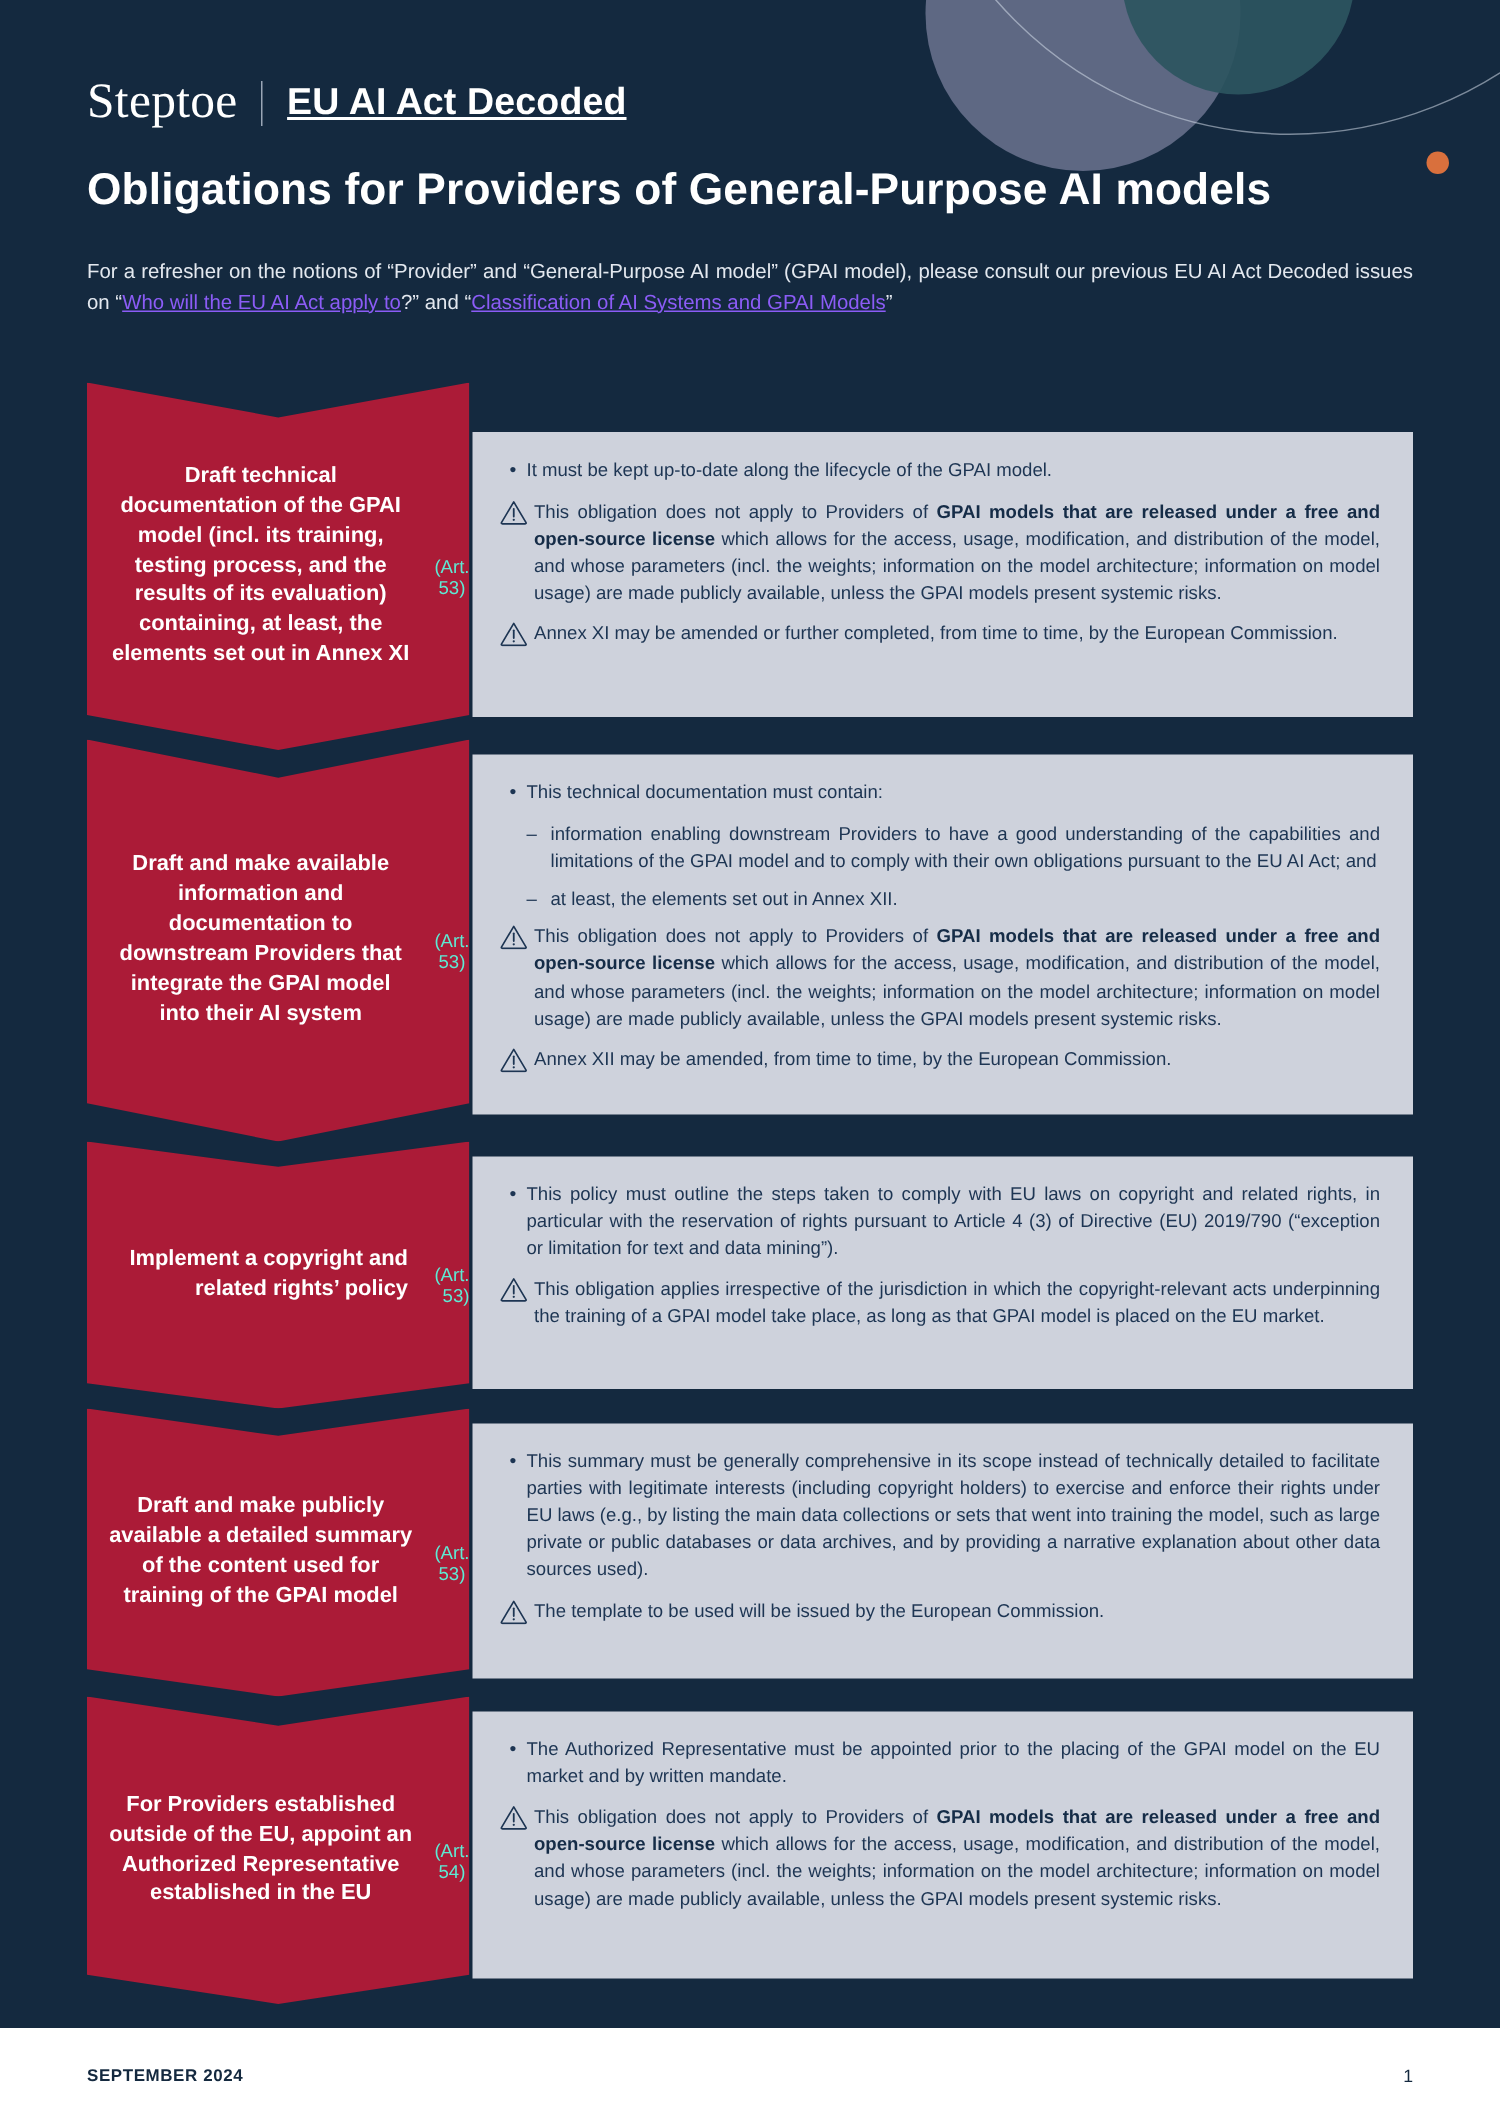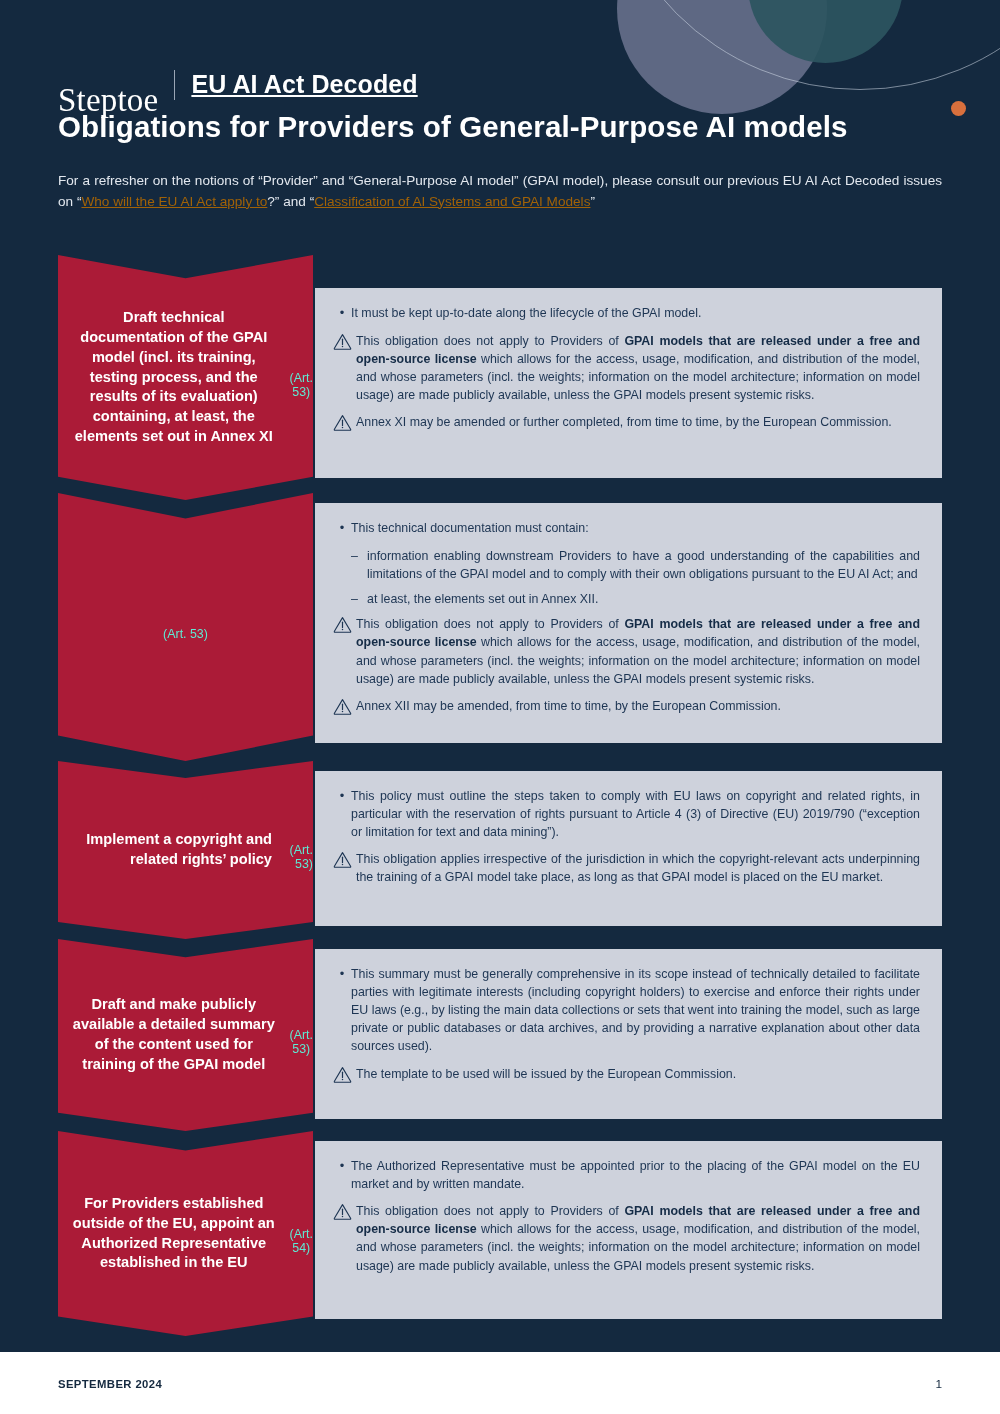--- a/index.html
+++ b/index.html
@@ -69,21 +69,20 @@
     align-items: center;
     z-index: 4;
   }
   .brand {
     font-family: "Liberation Serif", serif;
     font-size: 33px;
     color: #ffffff;
     letter-spacing: .2px;
     line-height: 1;
     padding-right: 16px;
-    margin-top: 32px;
   }
   .brand-divider {
     width: 1px;
     height: 30px;
     background: #9aa6b6;
     margin-right: 16px;
   }
   .pub-title {
     font-size: 25px;
     font-weight: bold;
@@ -109,21 +108,21 @@
     position: absolute;
     left: 58px; top: 171px;
     width: 884px;
     font-size: 13.6px;
     line-height: 1.52;
     color: #e3e8ef;
     text-align: justify;
     z-index: 4;
   }
   .intro a {
-    color: #a16207;
+    color: #8b5cf6;
     text-decoration: underline;
   }
 
   
   .row {
     position: absolute;
     left: 0;
     width: 1000px;
   }
 
@@ -287,20 +286,21 @@
                 <path d="M9.5 6.2 L9.5 11.4" stroke="#1d3553" stroke-width="1.2" stroke-linecap="round"></path>
                 <circle cx="9.5" cy="13.5" r="0.75" fill="#1d3553"></circle>
               </svg>
             </div>
             <div class="warn-text">Annex XI may be amended or further completed, from time to time, by the European Commission.</div>
           </div>
         </div>
       </div>
       <div class="row" style="top: 493px;">
         <div class="chev" style="height: 268px;">
+          <div class="chev-title">Draft and make available information and documentation to downstream Providers that integrate the GPAI model into their AI system</div>
           <div class="chev-art">(Art. 53)</div>
         </div>
         <div class="panel" style="top: 10px; min-height: 240px;">
           <div class="bullet-row">
             <div class="bullet-mark">•</div>
             <div class="bullet-text">This technical documentation must contain:</div>
           </div>
           <div class="dash-row">
             <div class="dash-mark">–</div>
             <div class="dash-text">information enabling downstream Providers to have a good understanding of the capabilities and limitations of the GPAI model and to comply with their own obligations pursuant to the EU AI Act; and</div>

